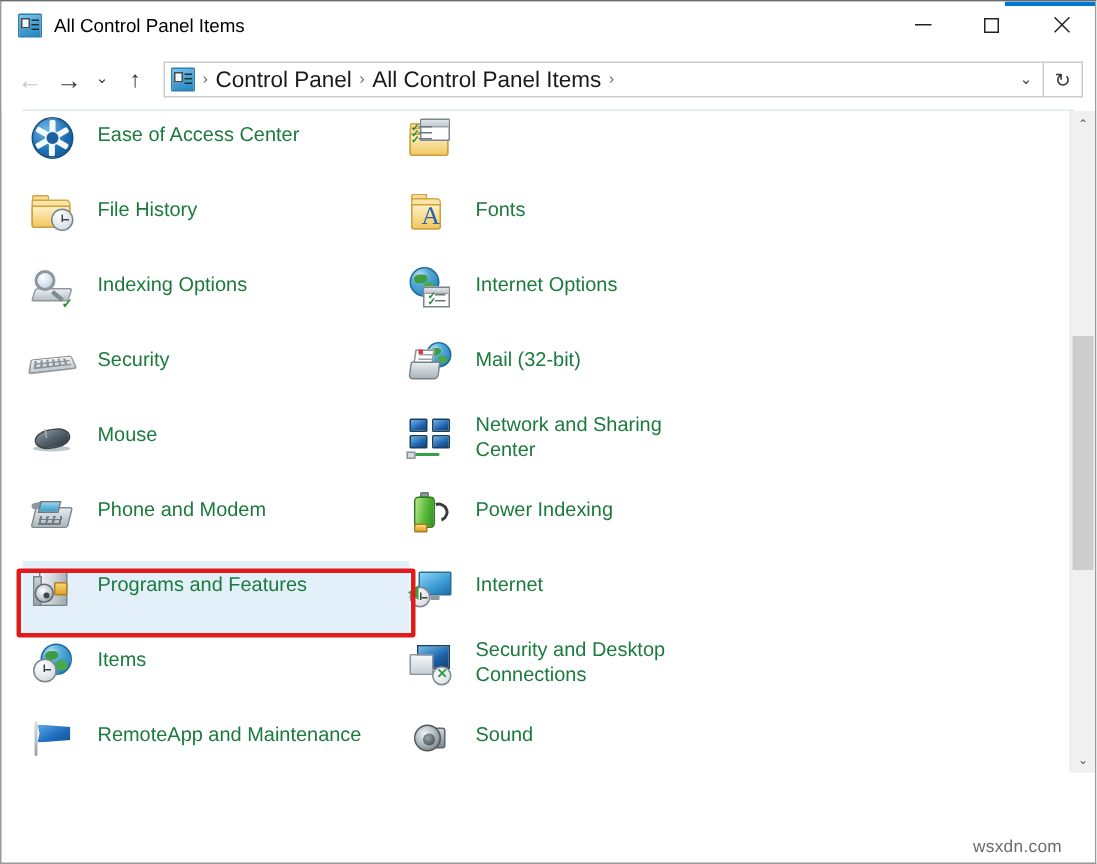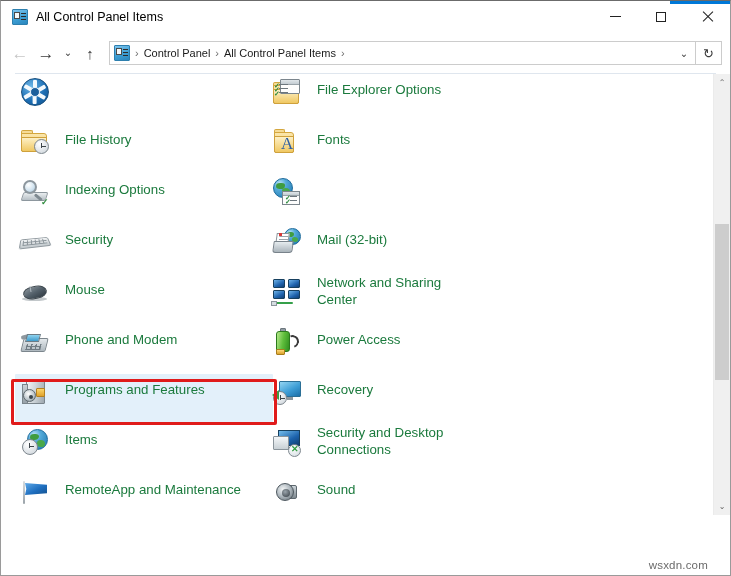--- a/index.html
+++ b/index.html
@@ -139,21 +139,21 @@
     position: absolute; right: 1px; top: 3px;
     width: 5px; height: 1px; background: #2b2b2b;
     box-shadow: 0 3px 0 #2b2b2b, 0 6px 0 #2b2b2b;
   }
   .crumb-sep {
     color: #6e6e6e; font-size: 11px;
     padding: 0 5px;
     user-select: none;
   }
   .crumb-text {
-    font-size: 11px; color: #1a1a1a;
+    font-size: 15px; color: #1a1a1a;
     white-space: nowrap;
   }
   #addr-spacer { flex: 1; }
   #addr-dropdown {
     width: 22px; height: 22px;
     display: flex; align-items: center; justify-content: center;
     font-size: 10px; color: #3a3a3a;
   }
 
   #refresh-btn {
@@ -816,20 +816,21 @@
               <span class="ring"></span>
               <span class="spoke" style="transform:rotate(0deg)"></span>
               <span class="spoke" style="transform:rotate(60deg)"></span>
               <span class="spoke" style="transform:rotate(120deg)"></span>
               <span class="spoke" style="transform:rotate(180deg)"></span>
               <span class="spoke" style="transform:rotate(240deg)"></span>
               <span class="spoke" style="transform:rotate(300deg)"></span>
               <span class="hub"></span>
             </span>
           </span>
+          <span class="item-label">Ease of Access Center</span>
         </div>
 
         <div class="cp-item" style="top:50px">
           <span class="icon-slot">
             <span class="ico">
               <span class="folder-tab"></span>
               <span class="folder-back"></span>
               <span class="folder-front"></span>
               <span class="clock" style="left:15px; top:13px;"></span>
             </span>
@@ -929,21 +930,20 @@
               <span class="folder-front" style="top:13px"></span>
               <span class="win"></span>
               <span class="tick" style="top:7px">✓</span>
                 <span class="line" style="top:8px"></span>
               <span class="tick" style="top:11px">✓</span>
                 <span class="line" style="top:12px"></span>
               <span class="tick" style="top:15px">✓</span>
                 <span class="line" style="top:15.5px"></span>
             </span>
           </span>
-          <span class="item-label">File Explorer Options</span>
         </div>
 
         <div class="cp-item" style="top:50px">
           <span class="icon-slot">
             <span class="ico ico-fonts">
               <span class="folder-tab" style="left:3px; top:3px; width:11px;"></span>
               <span class="folder-back" style="left:3px; top:6px; width:20px; height:21px;"></span>
               <span class="folder-front" style="left:3px; top:10px; width:20px; height:17px;"></span>
               <span class="letter">A</span>
             </span>
@@ -960,20 +960,21 @@
               </span>
               <span class="win"></span>
               <span class="ico-feo">
                 <span class="tick" style="left:14px; top:19px">✓</span>
                 <span class="line" style="left:19px; top:20px; width:7px;"></span>
                 <span class="tick" style="left:14px; top:23px">✓</span>
                 <span class="line" style="left:19px; top:24px; width:7px;"></span>
               </span>
             </span>
           </span>
+          <span class="item-label">Internet Options</span>
         </div>
 
         <div class="cp-item" style="top:150px">
           <span class="icon-slot">
             <span class="ico ico-mail">
               <span class="globe" style="left:13px; top:2px; width:17px; height:17px;">
                 <span class="land1"></span>
                   <span class="land2"></span>
               </span>
               <span class="papers"></span>
@@ -1001,33 +1002,33 @@
 
         <div class="cp-item" style="top:250px">
           <span class="icon-slot">
             <span class="ico ico-power">
               <span class="cord"></span>
               <span class="cap"></span>
               <span class="batt"></span>
               <span class="prongs"></span>
             </span>
           </span>
-          <span class="item-label">Power Access</span>
+          <span class="item-label">Power Indexing</span>
         </div>
 
         <div class="cp-item" style="top:300px">
           <span class="icon-slot">
             <span class="ico ico-rec">
               <span class="mon"></span>
                 <span class="stand"></span>
               <span class="clock" style="left:2px; top:15px; width:14px; height:14px;"></span>
               <span class="arrow"></span>
             </span>
           </span>
-          <span class="item-label">Recovery</span>
+          <span class="item-label">Internet</span>
         </div>
 
         <div class="cp-item two-line" style="top:350px">
           <span class="icon-slot">
             <span class="ico ico-ra">
               <span class="screen"></span>
               <span class="card"></span>
               <span class="badge"></span>
             </span>
           </span>

